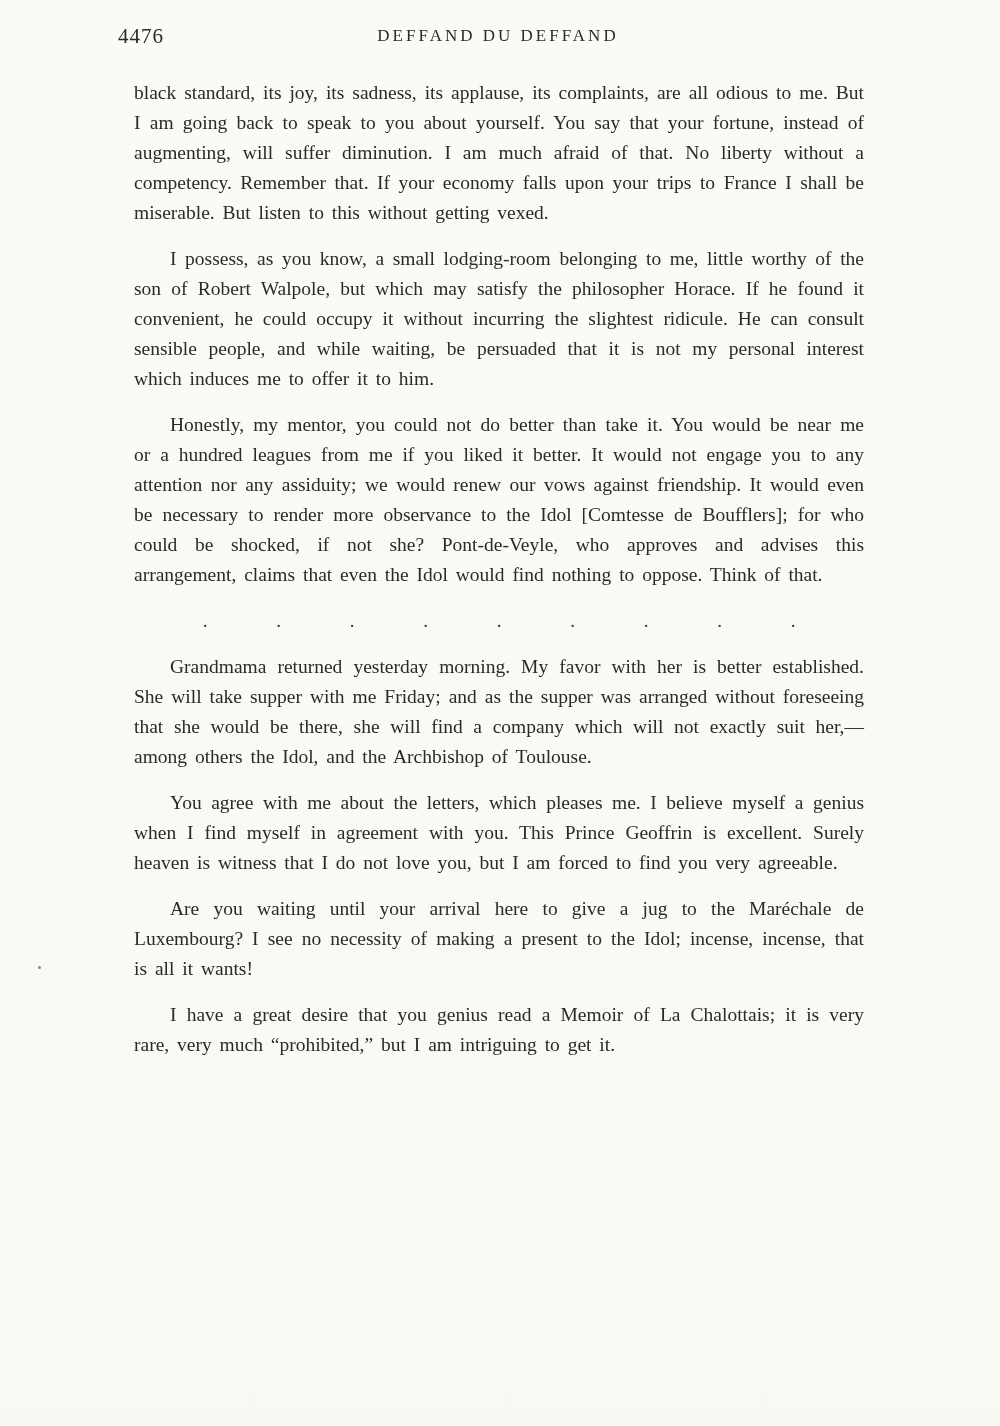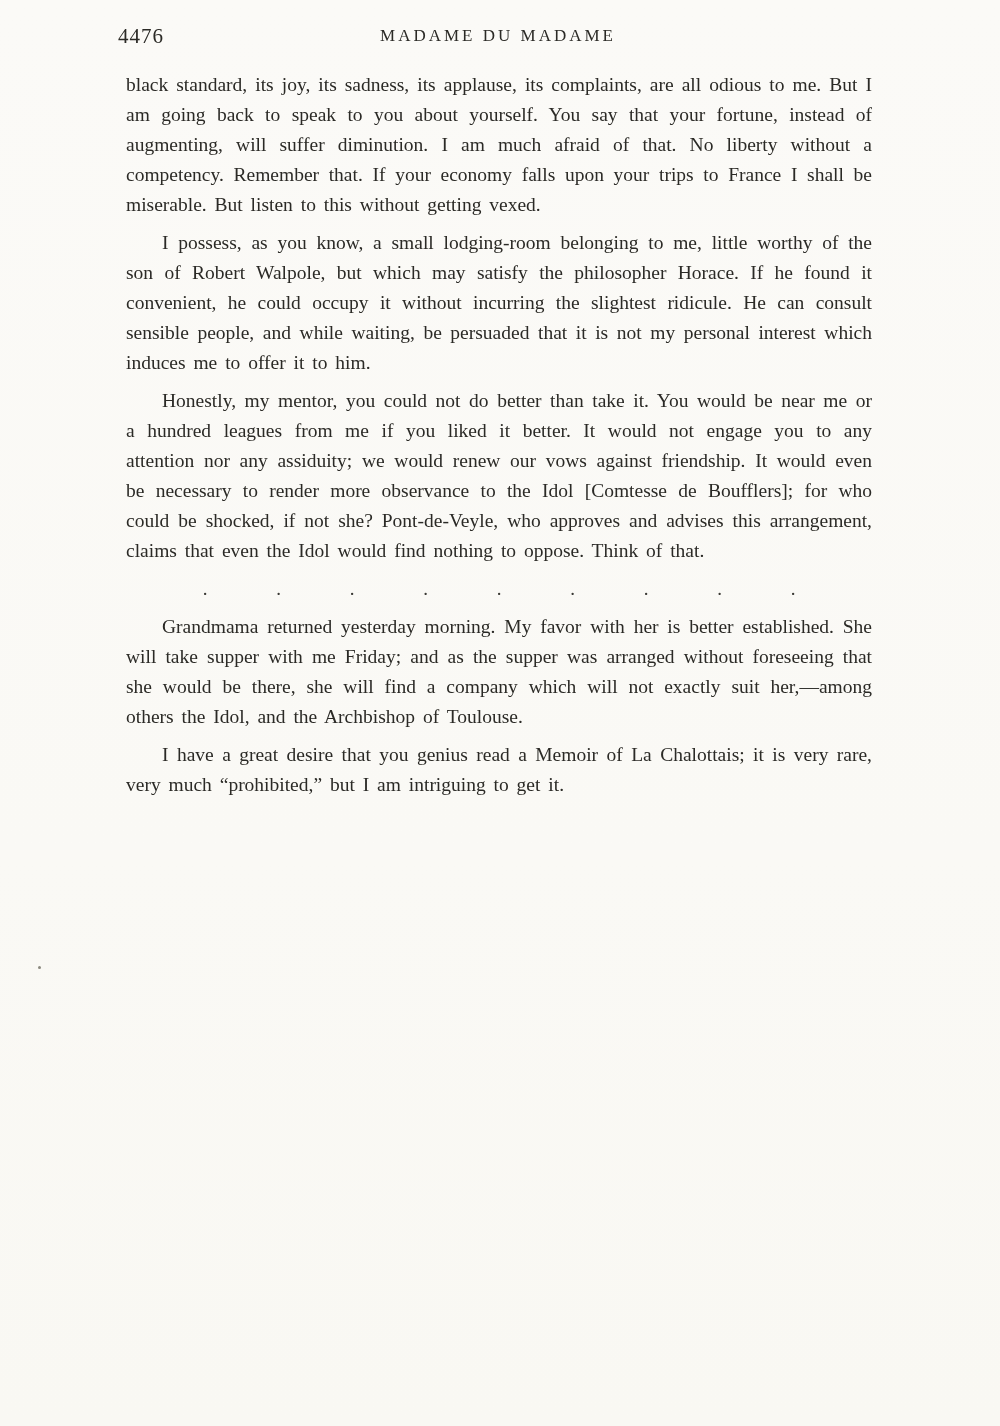--- a/index.html
+++ b/index.html
@@ -51,21 +51,21 @@
     position: absolute;
     top: 62px;
     left: 118px;
     width: 762px;
     font-size: 19.5px;
     line-height: 30px;
     text-align: justify;
     word-spacing: 3px;
   }
   .body-text p {
-    margin: 8px;
+    margin: 16px;
     text-indent: 36px;
   }
   .body-text p.no-indent {
     text-indent: 0;
   }
   .separator {
     margin: 18px 0 14px 0;
     text-align: center;
     text-indent: 0 !important;
     font-size: 19px;
@@ -83,29 +83,31 @@
     background: #8b897f;
   }
 </style>
 </head>
 <body>
 
 <div class="page">
 
   <div class="header-row">
     <span class="page-number">4476</span>
-    <span class="running-title">MADAME DU MADAME</span>
+    <span class="running-title">DEFFAND DU DEFFAND</span>
   </div>
 
   <div class="body-text">
     <p class="no-indent">black standard, its joy, its sadness, its applause, its complaints, are all odious to me.  But I am going back to speak to you about yourself.  You say that your fortune, instead of augmenting, will suffer diminution.  I am much afraid of that.  No liberty without a competency.  Remember that.  If your economy falls upon your trips to France I shall be miserable.  But listen to this without getting vexed.</p>
     <p>I possess, as you know, a small lodging-room belonging to me, little worthy of the son of Robert Walpole, but which may satisfy the philosopher Horace.  If he found it convenient, he could occupy it without incurring the slightest ridicule.  He can consult sensible people, and while waiting, be persuaded that it is not my personal interest which induces me to offer it to him.</p>
     <p>Honestly, my mentor, you could not do better than take it. You would be near me or a hundred leagues from me if you liked it better.  It would not engage you to any attention nor any assiduity; we would renew our vows against friendship.  It would even be necessary to render more observance to the Idol [Comtesse de Boufflers]; for who could be shocked, if not she? Pont-de-Veyle, who approves and advises this arrangement, claims that even the Idol would find nothing to oppose.  Think of that.</p>
 
     <p class="separator">. . . . . . . . .</p>
 
     <p>Grandmama returned yesterday morning.  My favor with her is better established.  She will take supper with me Friday; and as the supper was arranged without foreseeing that she would be there, she will find a company which will not exactly suit her,—among others the Idol, and the Archbishop of Toulouse.</p>
+    <p>You agree with me about the letters, which pleases me.  I believe myself a genius when I find myself in agreement with you. This Prince Geoffrin is excellent.  Surely heaven is witness that I do not love you, but I am forced to find you very agreeable.</p>
+    <p>Are you waiting until your arrival here to give a jug to the Maréchale de Luxembourg?  I see no necessity of making a present to the Idol; incense, incense, that is all it wants!</p>
     <p>I have a great desire that you genius read a Memoir of La Chalottais; it is very rare, very much “prohibited,” but I am intriguing to get it.</p>
   </div>
 
   <div class="speck"></div>
 
 </div>
 
 </body></html>

